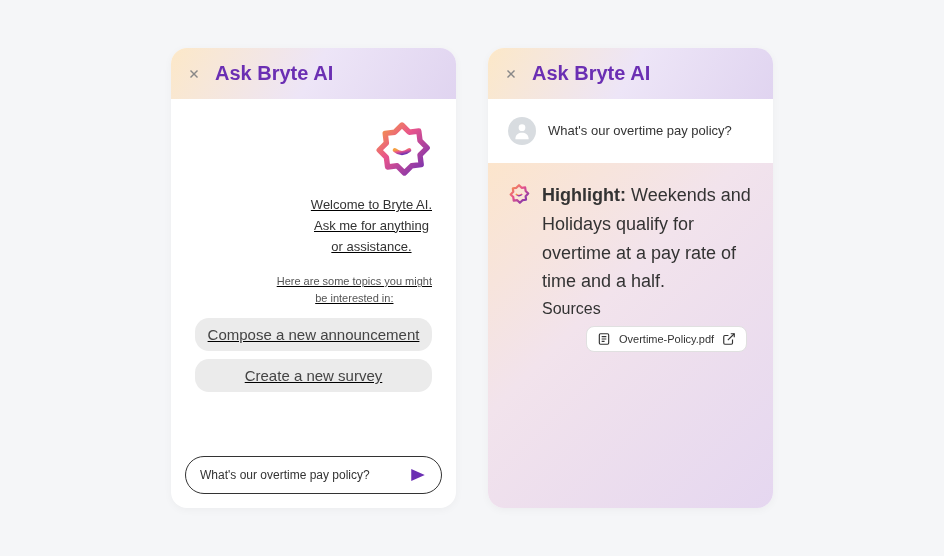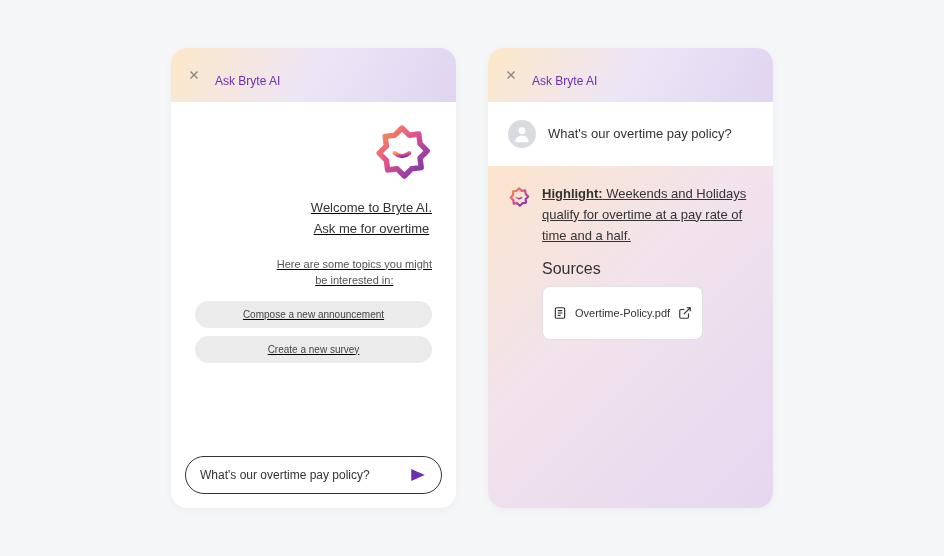--- a/index.html
+++ b/index.html
@@ -41,23 +41,22 @@
     .close-icon {
       width: 14px;
       height: 14px;
       color: #888;
       cursor: pointer;
       flex-shrink: 0;
     }
     
     .panel-title {
       color: #6b2fb3;
-      font-size: 12px;
-      font-weight: 400;
-      margin-top: 12px;
+      font-size: 20px;
+      font-weight: 700;
     }
     
     .panel-body {
       flex: 1;
       display: flex;
       flex-direction: column;
       overflow: hidden;
     }
     
     
@@ -91,21 +90,21 @@
       margin-bottom: 12px;
       margin-left: 45px;
     }
     
     .suggestion-pill {
       width: 100%;
       background: #ebebeb;
       border: none;
       border-radius: 14px;
       padding: 8px 12px;
-      font-size: 10px;
+      font-size: 15px;
       color: #444;
       margin-bottom: 8px;
       cursor: pointer;
       font-family: inherit;
     }
     
     .input-bar {
       margin: 8px 14px 14px;
       border: 1.5px solid #333;
       border-radius: 24px;
@@ -183,48 +182,48 @@
       height: 22px;
       flex-shrink: 0;
       margin-top: 2px;
     }
     
     .response-content {
       flex: 1;
     }
     
     .response-text {
-      font-size: 13px;
+      font-size: 18px;
       color: #333;
       line-height: 1.6;
-      margin-bottom: 14px;
-      text-decoration: underline;
+      margin-bottom: 4px;
     }
     
     .highlight-label {
       font-weight: 700;
     }
     
     .sources-label {
       font-size: 16px;
       color: #333;
       margin-bottom: 8px;
     }
     
     .source-chip {
       display: inline-flex;
       align-items: center;
       gap: 8px;
       background: white;
       border: 1px solid #e0e0e0;
       border-radius: 8px;
-      padding: 19px 10px;
+      padding: 5px 10px;
       font-size: 11px;
       color: #333;
       cursor: pointer;
+      margin-left: 44px;
     }
     
     .doc-icon, .external-icon {
       width: 14px;
       height: 14px;
       color: #333;
       flex-shrink: 0;
     }
   </style>
 </head>
@@ -248,21 +247,22 @@
             <stop offset="40%" stop-color="#e8548c"></stop>
             <stop offset="100%" stop-color="#6b2fb3"></stop>
           </linearGradient>
         </defs>
         <path d="M50 10 L62 22 L78 20 L80 36 L92 48 L80 60 L82 76 L66 78 L54 90 L42 78 L26 80 L24 64 L12 52 L24 40 L22 24 L38 22 Z" fill="none" stroke="url(#grad1)" stroke-width="9" stroke-linejoin="round"></path>
         <path d="M38 52 Q50 62 62 52" fill="none" stroke="url(#grad1)" stroke-width="7" stroke-linecap="round"></path>
       </svg>
 
       <div class="welcome-text">
         <div>Welcome to Bryte AI.</div>
-        <div>Ask me for overtime</div>
+        <div>Ask me for anything</div>
+        <div>or assistance.</div>
       </div>
 
       <div class="topics-label">
         <div>Here are some topics you might</div>
         <div>be interested in:</div>
       </div>
 
       <button class="suggestion-pill">Compose a new announcement</button>
       <button class="suggestion-pill">Create a new survey</button>
     </div>

